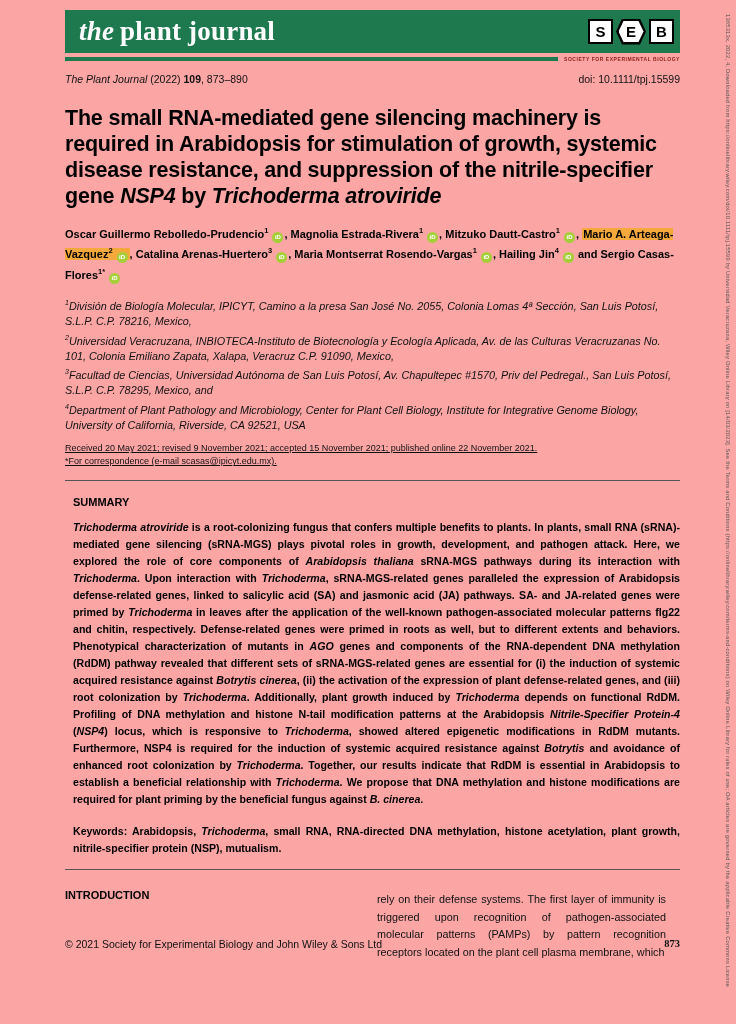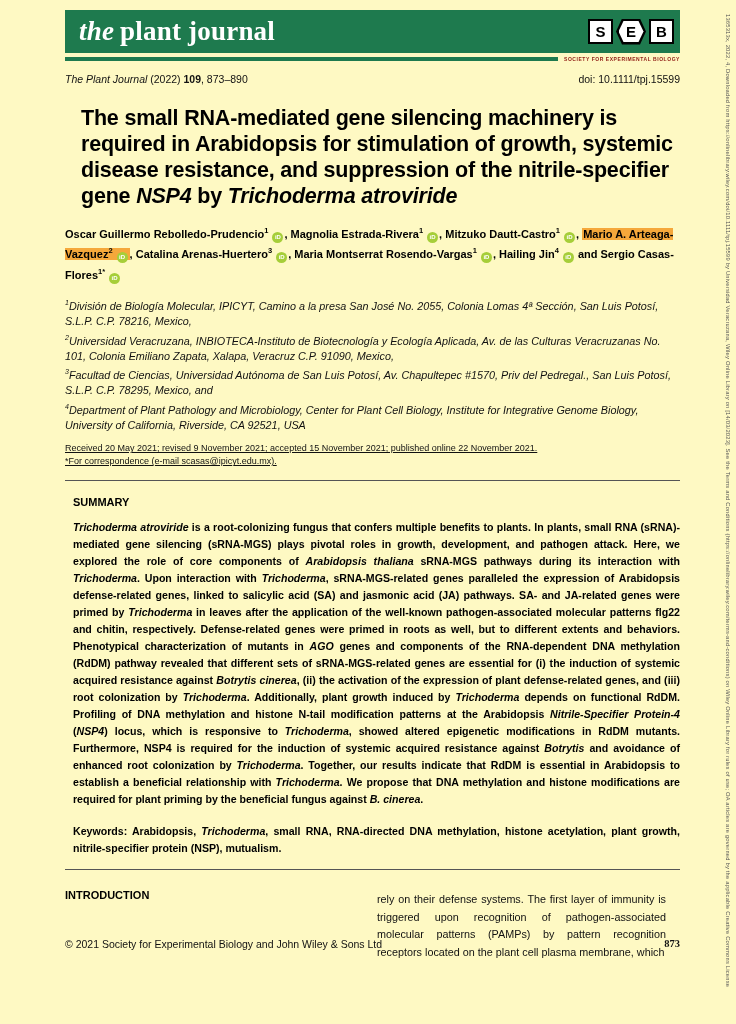--- a/index.html
+++ b/index.html
@@ -1,16 +1,16 @@
 <!DOCTYPE html>
 <html><head>
 <meta charset="utf-8">
 <style>
   html,body{margin:0;padding:0;background:#fff;}
-  .page{position:relative;width:736px;height:1024px;background:#fef9c3;overflow:hidden;
+  .page{position:relative;width:736px;height:1024px;background:#fca5a5;overflow:hidden;
         font-family:"Liberation Sans",sans-serif;color:#1a1a1a;}
   .content{position:absolute;left:65px;top:10px;width:615px;}
 
   
   .band{background:#1e7a4e;height:43px;display:flex;align-items:center;
         justify-content:space-between;padding:0 6px 0 14px;box-sizing:border-box;}
   .journal-name{font-family:"Liberation Serif",serif;font-weight:bold;color:#fff;
         font-size:27px;letter-spacing:0.2px;}
   .journal-name .the{font-style:italic;margin-right:6px;}
   .seb{display:flex;align-items:center;gap:3px;}
@@ -101,21 +101,21 @@
       <div class="seb-tagline">SOCIETY FOR EXPERIMENTAL BIOLOGY</div>
     </div>
 
     <div class="cite-row">
       <div>
         <span class="cite-journal">The Plant Journal</span><span> (2022) </span><span class="cite-vol">109</span><span>, 873–890</span>
       </div>
       <div>doi: 10.1111/tpj.15599</div>
     </div>
 
-    <h1 class="title" style="margin:20px 0 0 16px;"><span>The small RNA-mediated gene silencing machinery is required in Arabidopsis for stimulation of growth, systemic disease resistance, and suppression of the nitrile-specifier gene </span><i>NSP4</i><span> by </span><i>Trichoderma atroviride</i></h1>
+    <h1 class="title" style="margin:20px 0 0 0;"><span>The small RNA-mediated gene silencing machinery is required in Arabidopsis for stimulation of growth, systemic disease resistance, and suppression of the nitrile-specifier gene </span><i>NSP4</i><span> by </span><i>Trichoderma atroviride</i></h1>
 
     <p class="authors">
       <span class="author"><span>Oscar Guillermo Rebolledo-Prudencio</span><sup>1</sup><span class="orcid">iD</span><span>, </span></span><span class="author"><span>Magnolia Estrada-Rivera</span><sup>1</sup><span class="orcid">iD</span><span>, </span></span><span class="author"><span>Mitzuko Dautt-Castro</span><sup>1</sup><span class="orcid">iD</span><span>, </span></span><span class="author hl"><span>Mario A. Arteaga-Vazquez</span><sup>2</sup><span class="orcid">iD</span></span><span class="author"><span>, </span><span>Catalina Arenas-Huertero</span><sup>3</sup><span class="orcid">iD</span><span>, </span></span><span class="author"><span>Maria Montserrat Rosendo-Vargas</span><sup>1</sup><span class="orcid">iD</span><span>, </span></span><span class="author"><span>Hailing Jin</span><sup>4</sup><span class="orcid">iD</span><span> and </span></span><span class="author"><span>Sergio Casas-Flores</span><sup>1*</sup><span class="orcid">iD</span></span>
     </p>
 
     <div class="affils">
       <p><sup>1</sup><span>División de Biología Molecular, IPICYT, Camino a la presa San José No. 2055, Colonia Lomas 4ª Sección, San Luis Potosí, S.L.P. C.P. 78216, Mexico,</span></p>
       <p><sup>2</sup><span>Universidad Veracruzana, INBIOTECA-Instituto de Biotecnología y Ecología Aplicada, Av. de las Culturas Veracruzanas No. 101, Colonia Emiliano Zapata, Xalapa, Veracruz C.P. 91090, Mexico,</span></p>
       <p><sup>3</sup><span>Facultad de Ciencias, Universidad Autónoma de San Luis Potosí, Av. Chapultepec #1570, Priv del Pedregal., San Luis Potosí, S.L.P. C.P. 78295, Mexico, and</span></p>
       <p><sup>4</sup><span>Department of Plant Pathology and Microbiology, Center for Plant Cell Biology, Institute for Integrative Genome Biology, University of California, Riverside, CA 92521, USA</span></p>

